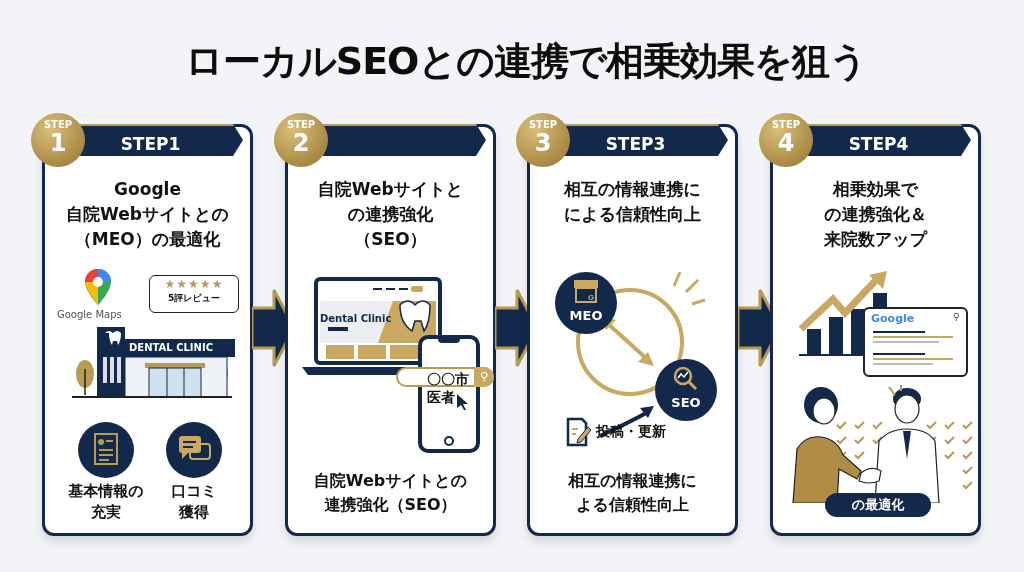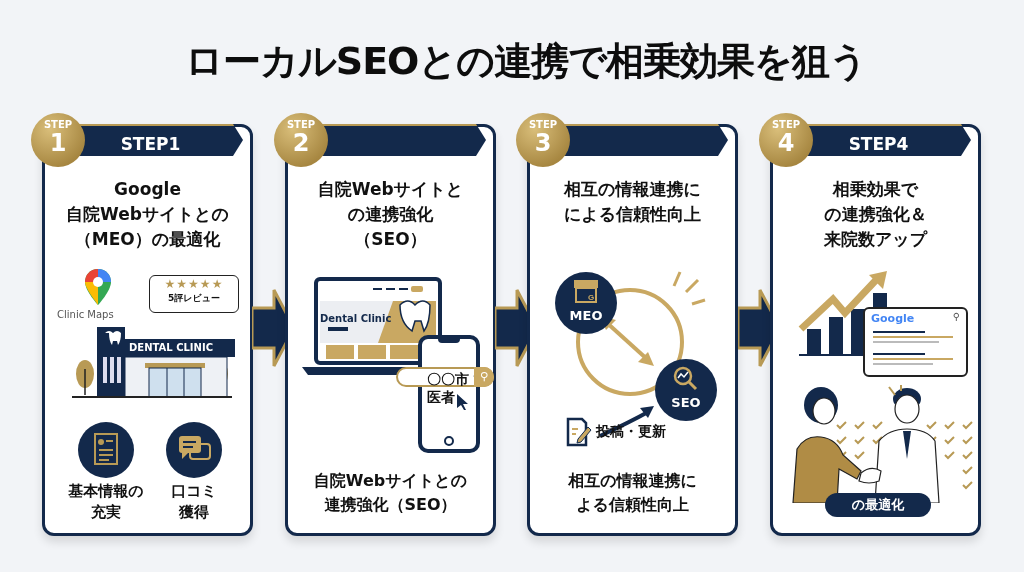--- a/index.html
+++ b/index.html
@@ -70,21 +70,21 @@
     <div>（MEO）の最適化</div>
   </div>
 
   <svg class="abs" style="left:38px;top:140px;" width="30" height="40" viewBox="0 0 30 40">
     <path d="M15 2 C7 2 2 8 2 15 C2 24 15 38 15 38 C15 38 28 24 28 15 C28 8 23 2 15 2Z" fill="#34a853"></path>
     <path d="M15 2 C7 2 2 8 2 15 L15 15Z" fill="#ea4335"></path>
     <path d="M15 2 C23 2 28 8 28 15 L15 15Z" fill="#4285f4"></path>
     <path d="M2 15 C2 20 8 28 15 38 L15 15Z" fill="#fbbc04"></path>
     <circle cx="15" cy="15" r="5" fill="#fff"></circle>
   </svg>
-  <div class="abs" style="left:12px;top:182px;font-size:10px;color:#555;">Clinic Maps</div>
+  <div class="abs" style="left:12px;top:182px;font-size:10px;color:#555;">Google Maps</div>
 
   <div class="abs" style="left:104px;top:148px;width:90px;height:38px;border:1.5px solid #222;border-radius:6px;background:#fff;text-align:center;">
     <div style="color:#b89a55;font-size:12px;line-height:16px;letter-spacing:1px;">★★★★★</div>
     <div style="font-size:9px;font-weight:bold;">5評レビュー</div>
   </div>
 
   <svg class="abs" style="left:22px;top:192px;" width="170" height="80" viewBox="0 0 170 80">
     <ellipse cx="18" cy="55" rx="9" ry="14" fill="#b89a55"></ellipse>
     <line x1="18" y1="50" x2="18" y2="76" stroke="#222" stroke-width="1.5"></line>
     <ellipse cx="152" cy="55" rx="9" ry="14" fill="#b89a55"></ellipse>
@@ -182,20 +182,21 @@
     <div>連携強化（SEO）</div>
   </div>
 </div>
 
 <svg class="arrow" style="left:495px;" viewBox="0 0 44 80">
   <path d="M0 20 L22 20 L22 2 L42 40 L22 78 L22 60 L0 60 Z" fill="#13294b" stroke="#b89a55" stroke-width="3"></path>
 </svg>
 
 <div class="card" style="left:527px;">
   <div class="ribbon"></div>
+  <div class="ribbon-label">STEP3</div>
   <div class="badge">
     <span class="s">STEP</span>
     <span class="n">3</span>
   </div>
   <div class="heading">
     <div>相互の情報連携に</div>
     <div>による信頼性向上</div>
   </div>
   <svg class="abs" style="left:0px;top:135px;" width="205" height="200" viewBox="0 0 205 200">
     <circle cx="100" cy="80" r="52" fill="none" stroke="#c9a862" stroke-width="4"></circle>

